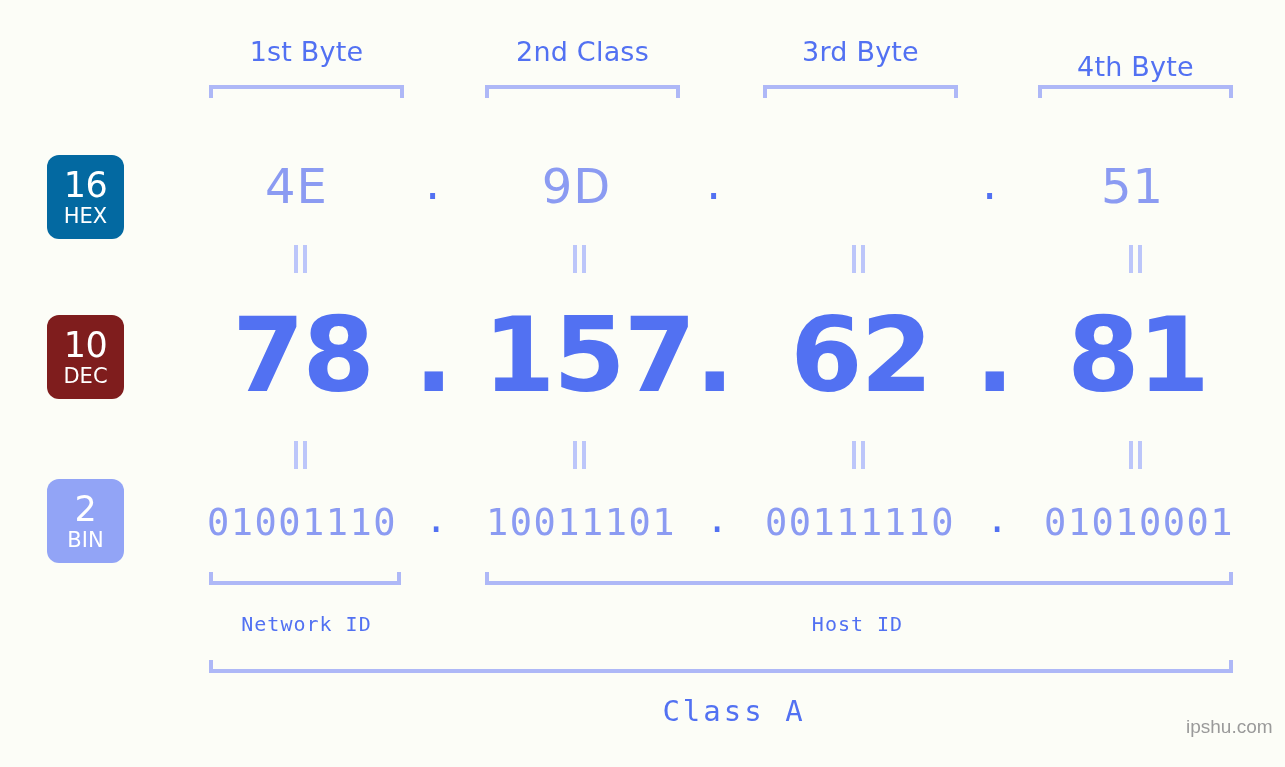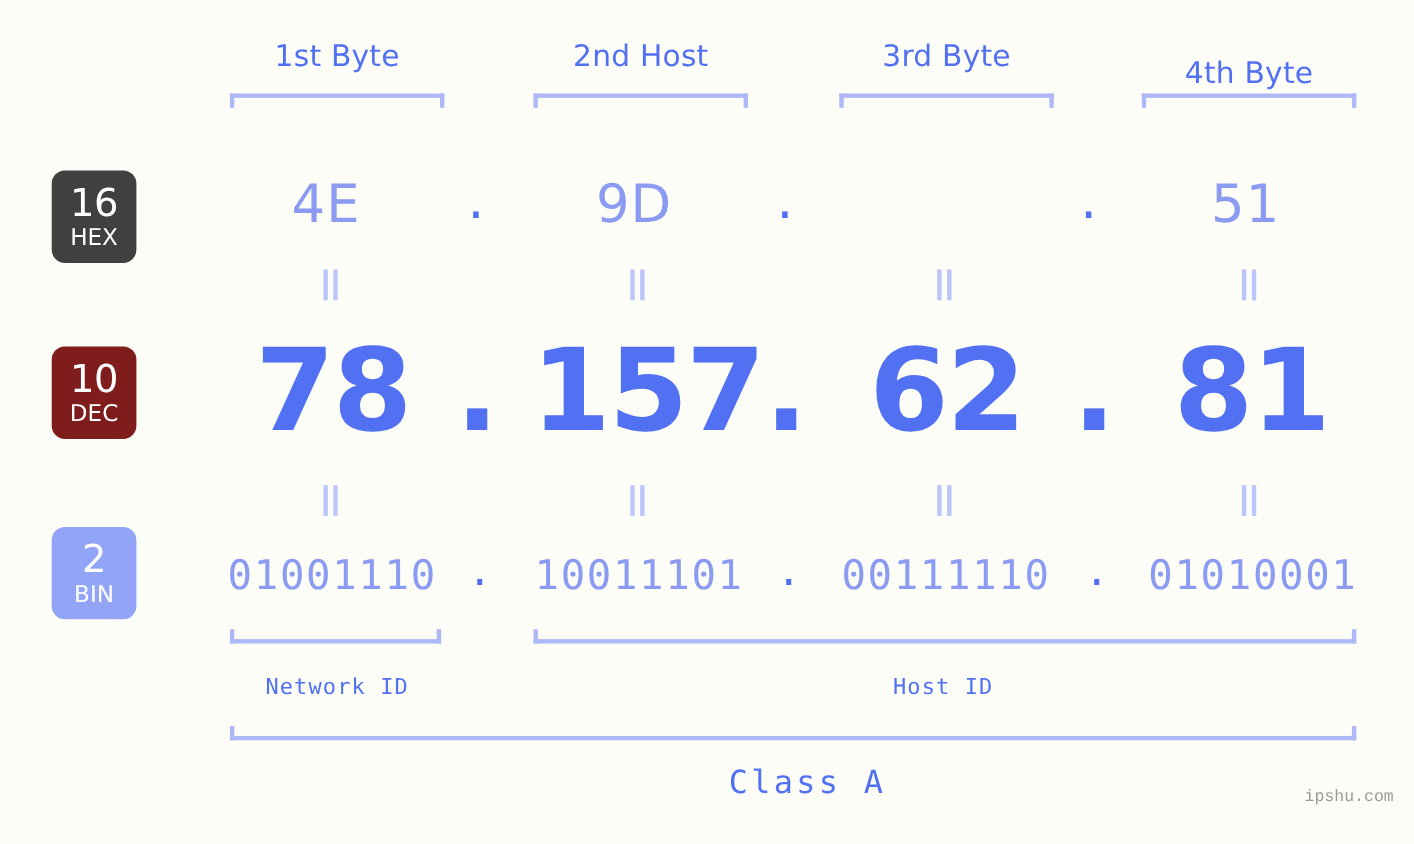--- a/index.html
+++ b/index.html
@@ -164,43 +164,43 @@
     font-size: 29px;
     color: #5271f2;
     text-align: center;
     white-space: nowrap;
     letter-spacing: 3px;
   }
 
   
   .watermark {
     position: absolute;
-    font-family: Liberation Mono, monospace;
-    font-size: 15px;
+    font-family: Liberation Sans, sans-serif;
+    font-size: 19px;
     color: #9a9a9a;
     white-space: nowrap;
     text-align: right;
   }
 </style>
 </head>
 <body>
 
 <div id="stage">
 
   <div class="byte-label" style="left:209px; top:36px; width:195px;">1st Byte</div>
-  <div class="byte-label" style="left:485px; top:36px; width:195px;">2nd Host</div>
+  <div class="byte-label" style="left:485px; top:36px; width:195px;">2nd Class</div>
   <div class="byte-label" style="left:763px; top:36px; width:195px;">3rd Byte</div>
   <div class="byte-label" style="left:1038px; top:36px; width:195px;margin-top:15px;">4th Byte</div>
 
   <div class="bracket" style="left:209px; top:85px; width:195px;"></div>
   <div class="bracket" style="left:485px; top:85px; width:195px;"></div>
   <div class="bracket" style="left:763px; top:85px; width:195px;"></div>
   <div class="bracket" style="left:1038px; top:85px; width:195px;"></div>
 
-  <div class="badge" style="left:47px; top:155px; background:#404040;">
+  <div class="badge" style="left:47px; top:155px; background:#0369a1;">
     <div class="num">16</div>
     <div class="nm">HEX</div>
   </div>
 
   <div class="badge" style="left:47px; top:315px; background:#7f1d1d;">
     <div class="num">10</div>
     <div class="nm">DEC</div>
   </div>
 
   <div class="badge" style="left:47px; top:479px; background:#92a4f6;">

